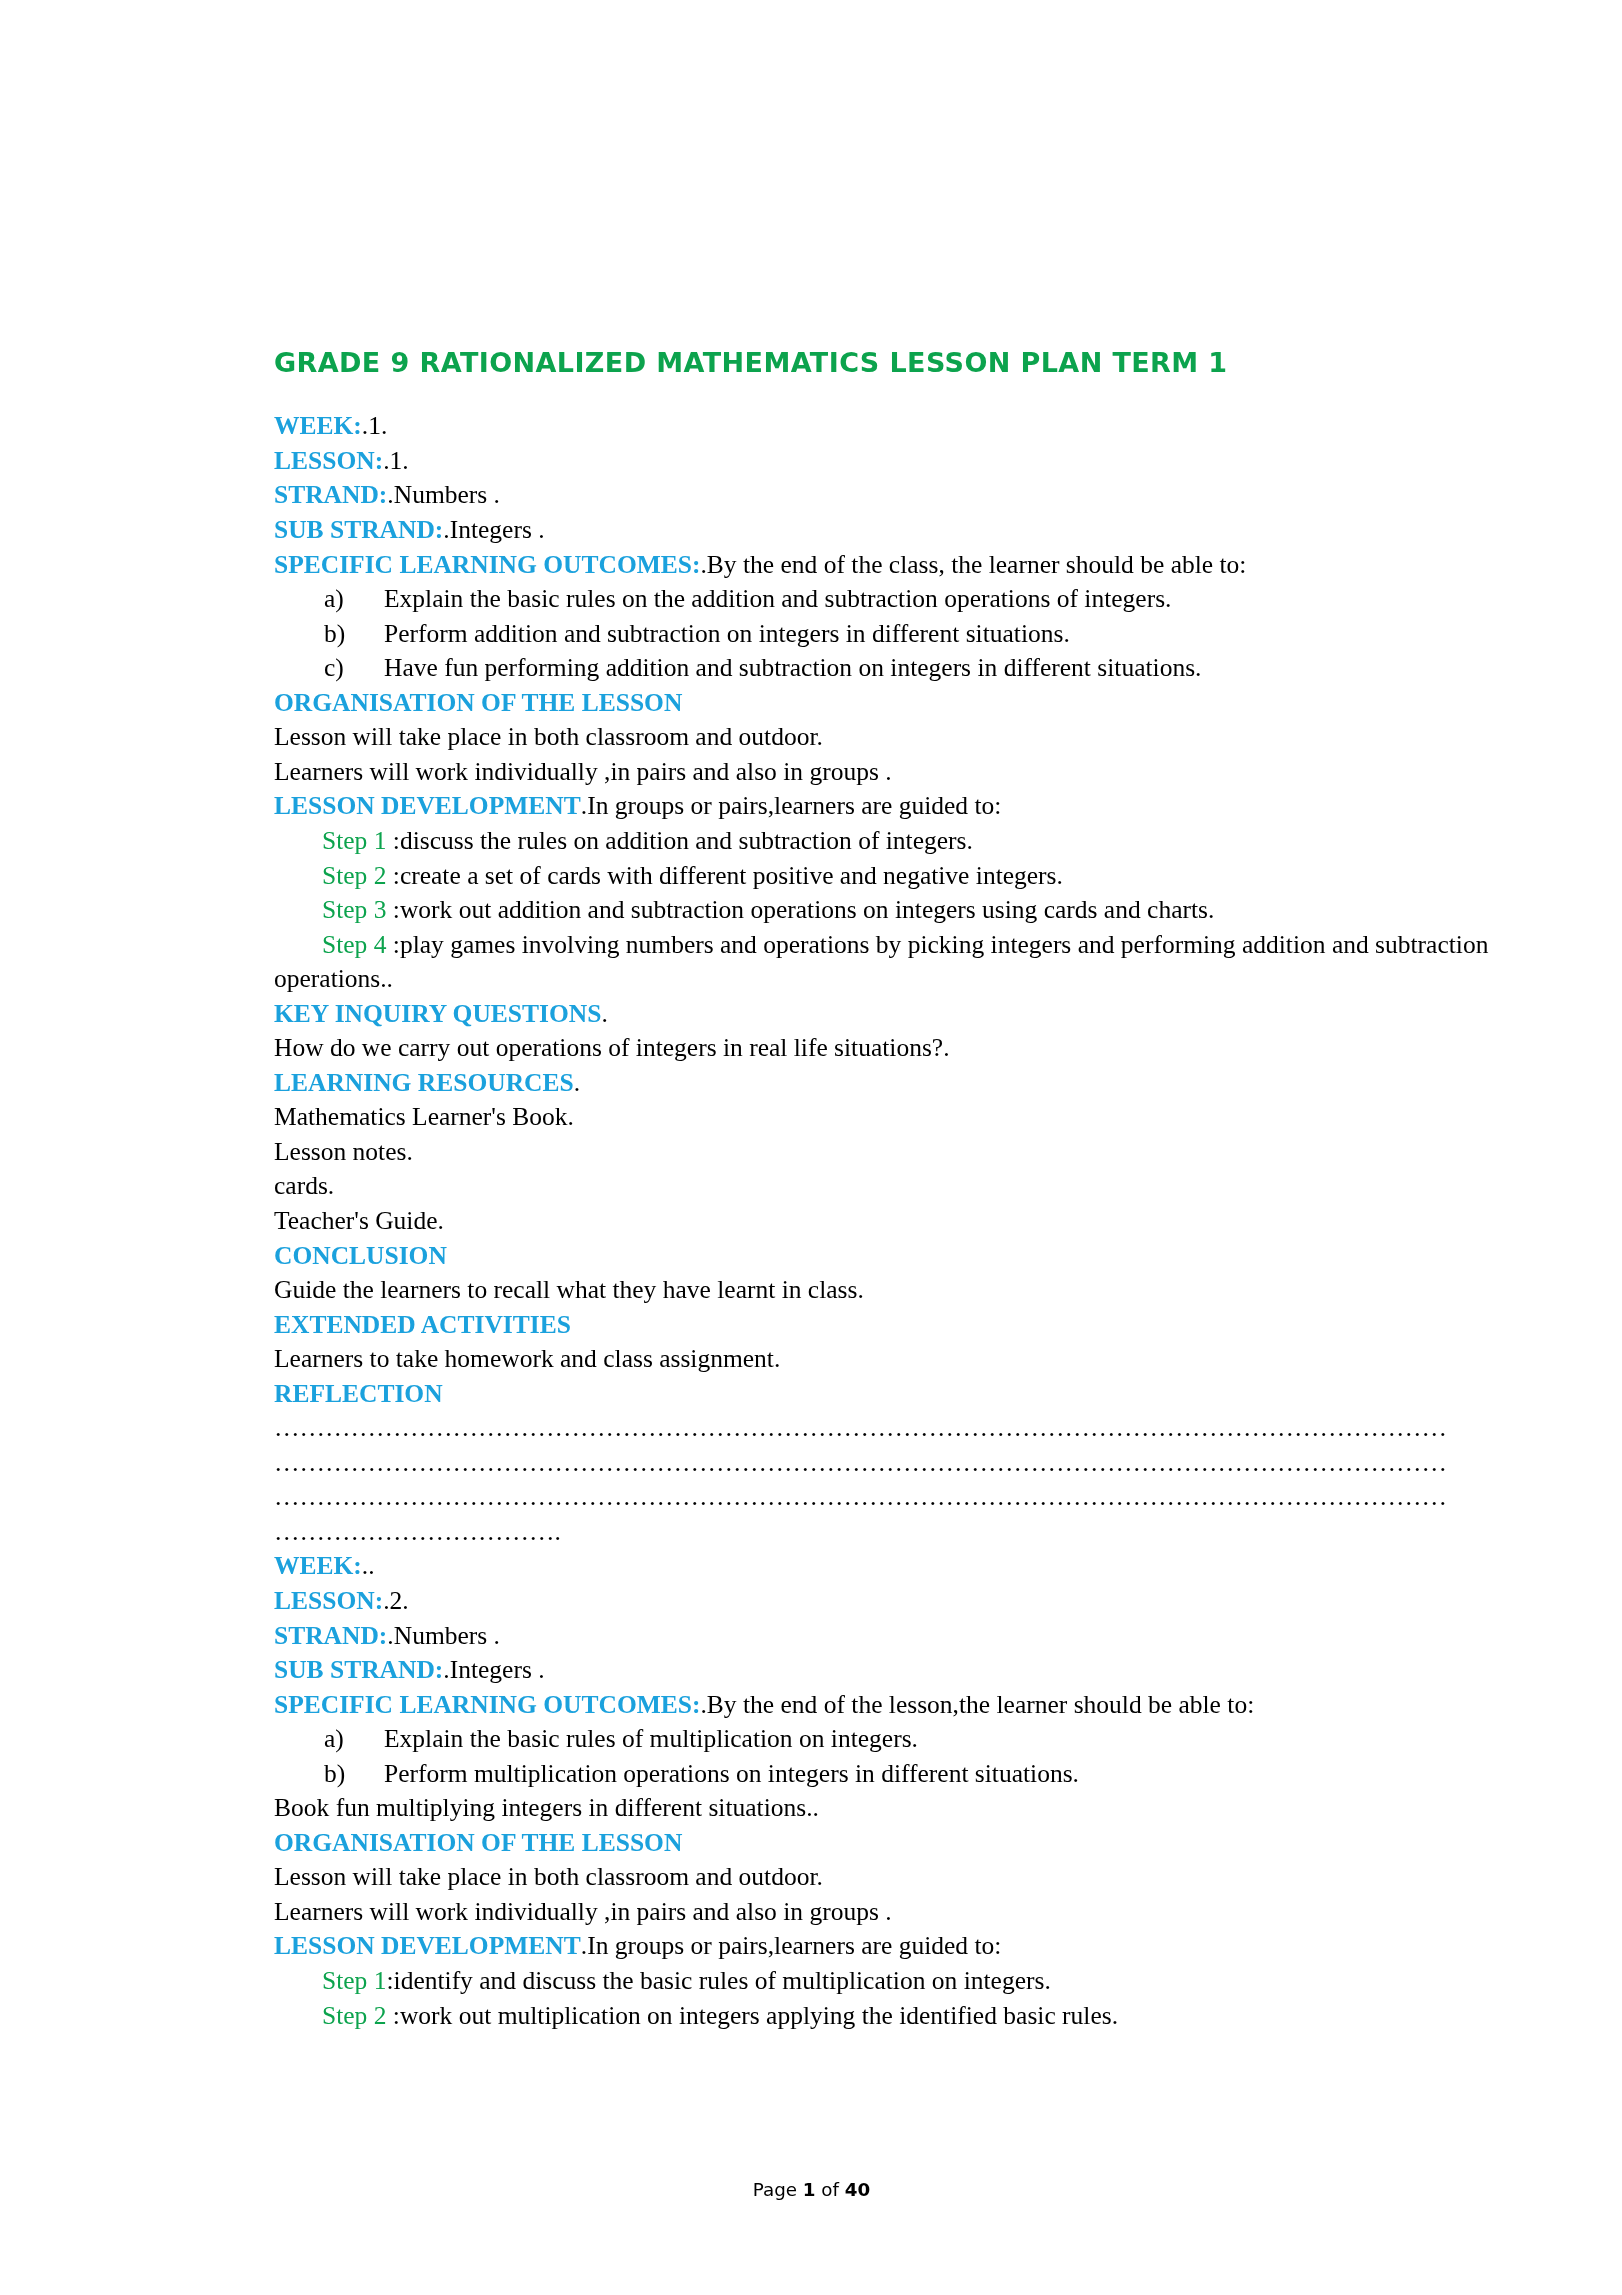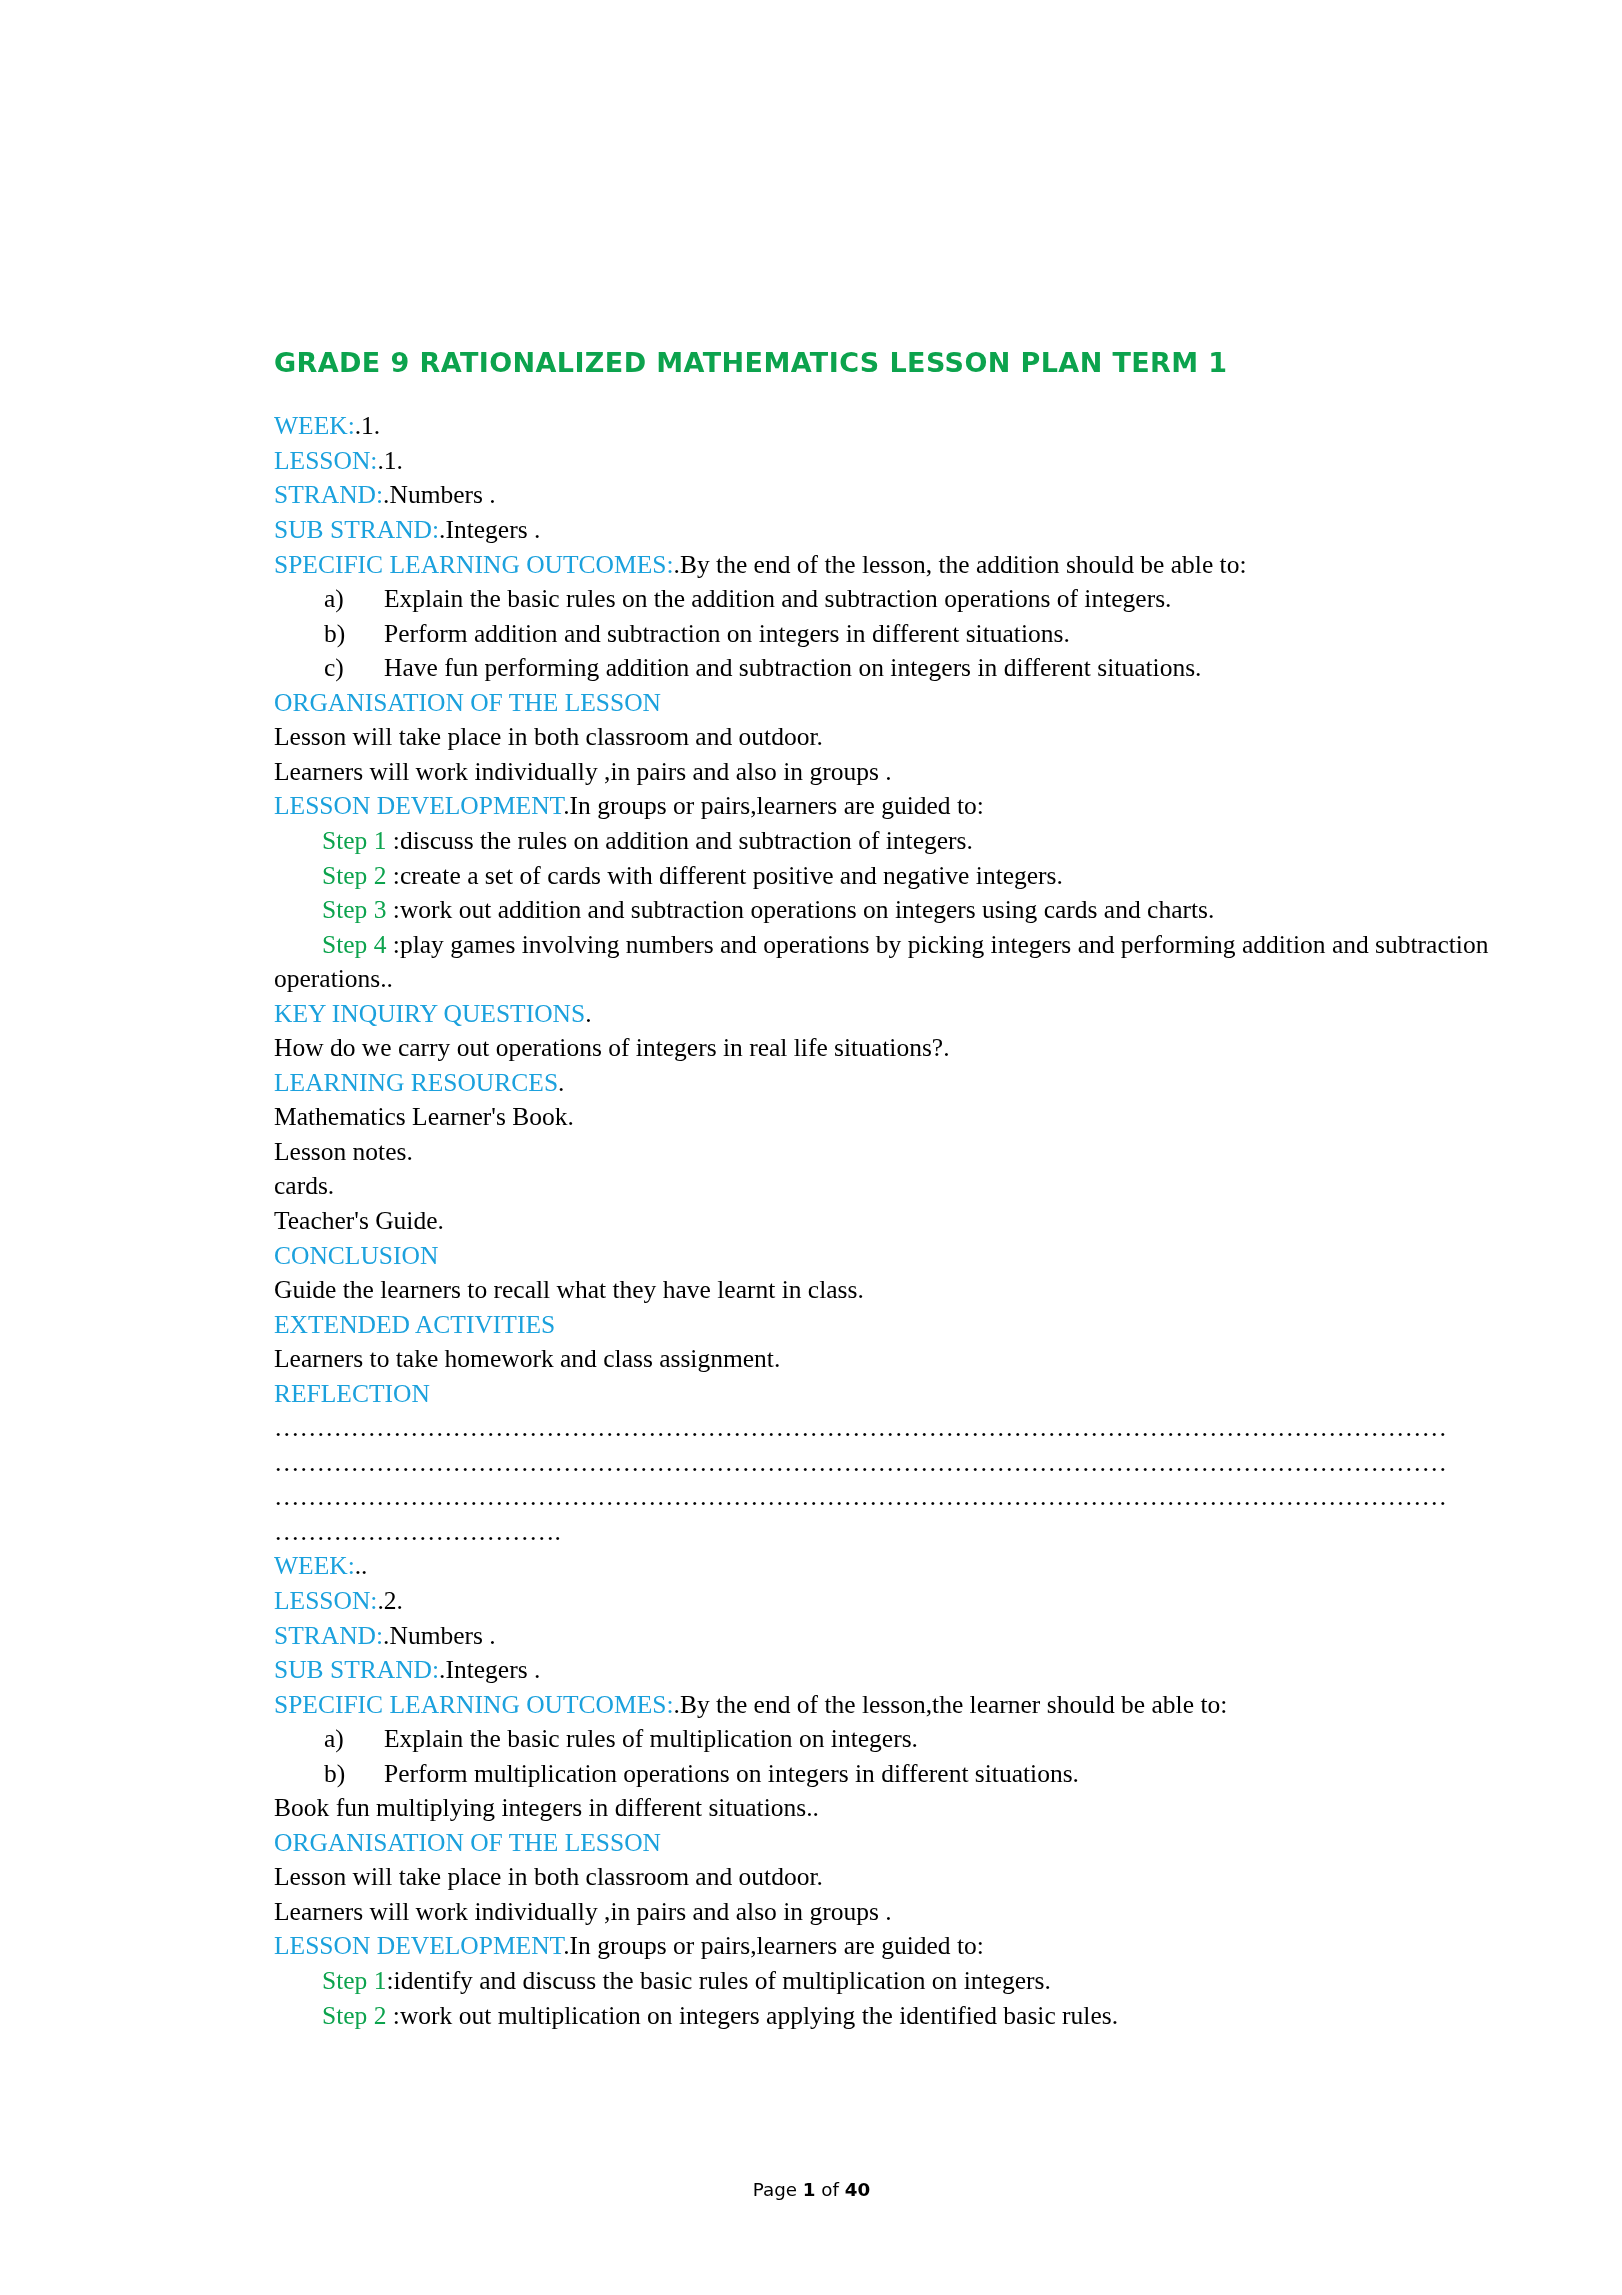--- a/index.html
+++ b/index.html
@@ -33,20 +33,21 @@
   }
   .line {
     font-size: 25.5px;
     line-height: 1.355;
     color: #000000;
     margin: 0;
     text-align: left;
   }
   .hd {           
     color: #1BA1DD;
+    font-weight: bold;
   }
   .step {         
     color: #0CA34D;
     margin-left: 48px;
   }
   .blk {
     color: #000000;
   }
   ol.outcomes {
     list-style: none;
@@ -99,21 +100,21 @@
     <h1 class="doc-title">GRADE 9 RATIONALIZED MATHEMATICS LESSON PLAN TERM 1</h1>
 
     <p class="line"><span class="hd">WEEK:</span><span class="blk">.1.</span></p>
 
     <p class="line"><span class="hd">LESSON:</span><span class="blk">.1.</span></p>
 
     <p class="line"><span class="hd">STRAND:</span><span class="blk">.Numbers .</span></p>
 
     <p class="line"><span class="hd">SUB STRAND:</span><span class="blk">.Integers .</span></p>
 
-    <p class="line"><span class="hd">SPECIFIC LEARNING OUTCOMES:</span><span class="blk">.By the end of the lesson, the addition should be able to:</span></p>
+    <p class="line"><span class="hd">SPECIFIC LEARNING OUTCOMES:</span><span class="blk">.By the end of the class, the learner should be able to:</span></p>
 
     <ol class="outcomes">
       <li>
           <span class="marker">a)</span>
           <span>Explain the basic rules on the addition and subtraction operations of integers.</span>
         </li>
       <li>
           <span class="marker">b)</span>
           <span>Perform addition and subtraction on integers in different situations.</span>
         </li>

